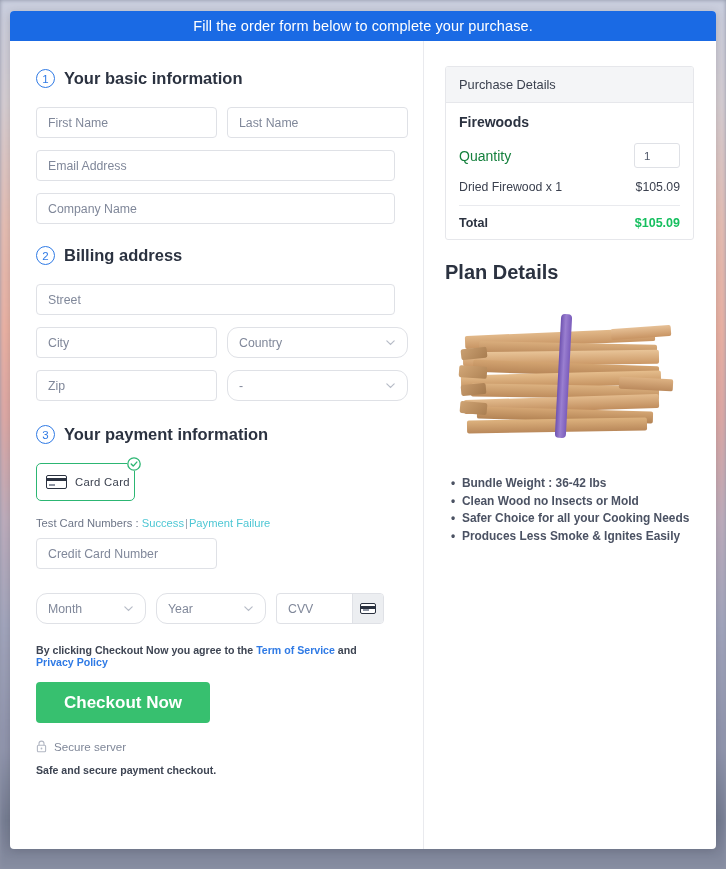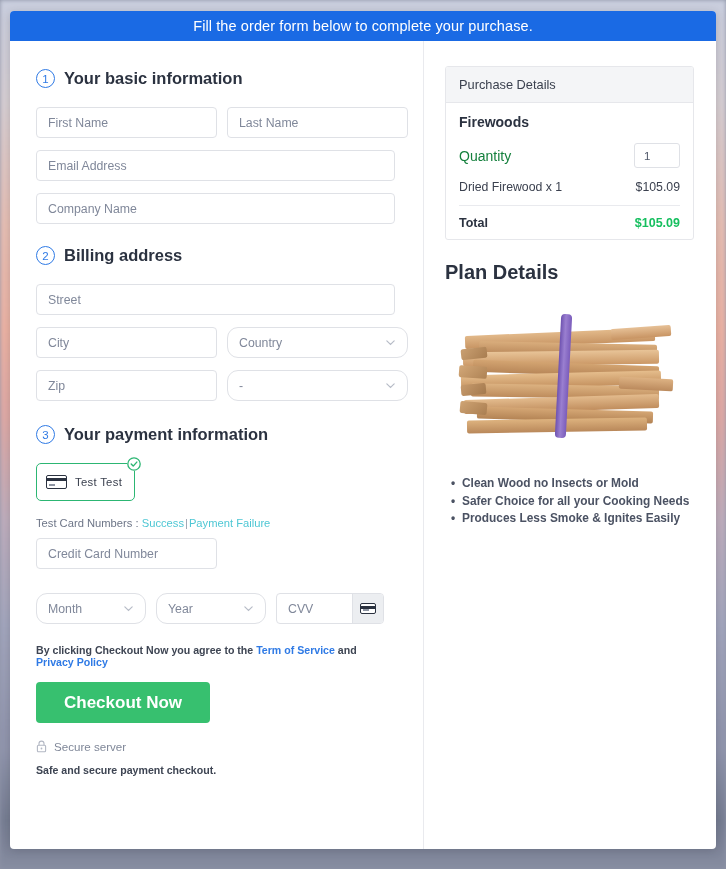--- a/index.html
+++ b/index.html
@@ -448,21 +448,21 @@
       </div>
 
       <div class="section-head">
         <span class="step-circle">3</span>
         <span class="section-title">Your payment information</span>
       </div>
 
       <div class="pay-tiles">
         <div class="pay-tile">
           <span class="card-glyph"></span>
-          <span class="pay-tile-label">Test  Test</span>
+          <span class="pay-tile-label">Card  Card</span>
           <span class="tile-check">
             <svg viewBox="0 0 14 14" width="14" height="14">
               <circle cx="7" cy="7" r="6.2" fill="none" stroke="currentColor" stroke-width="1.3"></circle>
               <path d="M4.2 7.1 L6.2 9.1 L9.8 5.1" fill="none" stroke="currentColor" stroke-width="1.4" stroke-linecap="round" stroke-linejoin="round"></path>
             </svg>
           </span>
         </div>
       </div>
 
       <div class="testcard-line">
@@ -563,20 +563,21 @@
           <div class="log" style="left:-2px; top:48px; width:28px; height:12px; background:linear-gradient(135deg,#d3a878,#ae8254); transform:rotate(4deg);"></div>
           <div class="log" style="left:0px;  top:66px; width:25px; height:11px; background:linear-gradient(135deg,#c79b6d,#a4794d); transform:rotate(-5deg);"></div>
           <div class="log" style="left:-1px; top:84px; width:27px; height:12px; background:linear-gradient(135deg,#cfa474,#aa7e51); transform:rotate(5deg);"></div>
 
           <div class="log" style="left:150px; top:9px;  width:60px; height:11px; background:linear-gradient(to bottom,#e6c096,#c89463); transform:rotate(-4deg);"></div>
           <div class="log" style="left:158px; top:60px; width:54px; height:12px; background:linear-gradient(to bottom,#ddb283,#bb8a5d); transform:rotate(3deg);"></div>
         </div>
       </div>
 
       <ul class="plan-bullets">
+        <li>Bundle Weight : 36-42 lbs</li>
         <li>Clean Wood no Insects or Mold</li>
         <li>Safer Choice for all your Cooking Needs</li>
         <li>Produces Less Smoke &amp; Ignites Easily</li>
       </ul>
     </div>
 
   </div>
 </div>
 
 </body></html>

